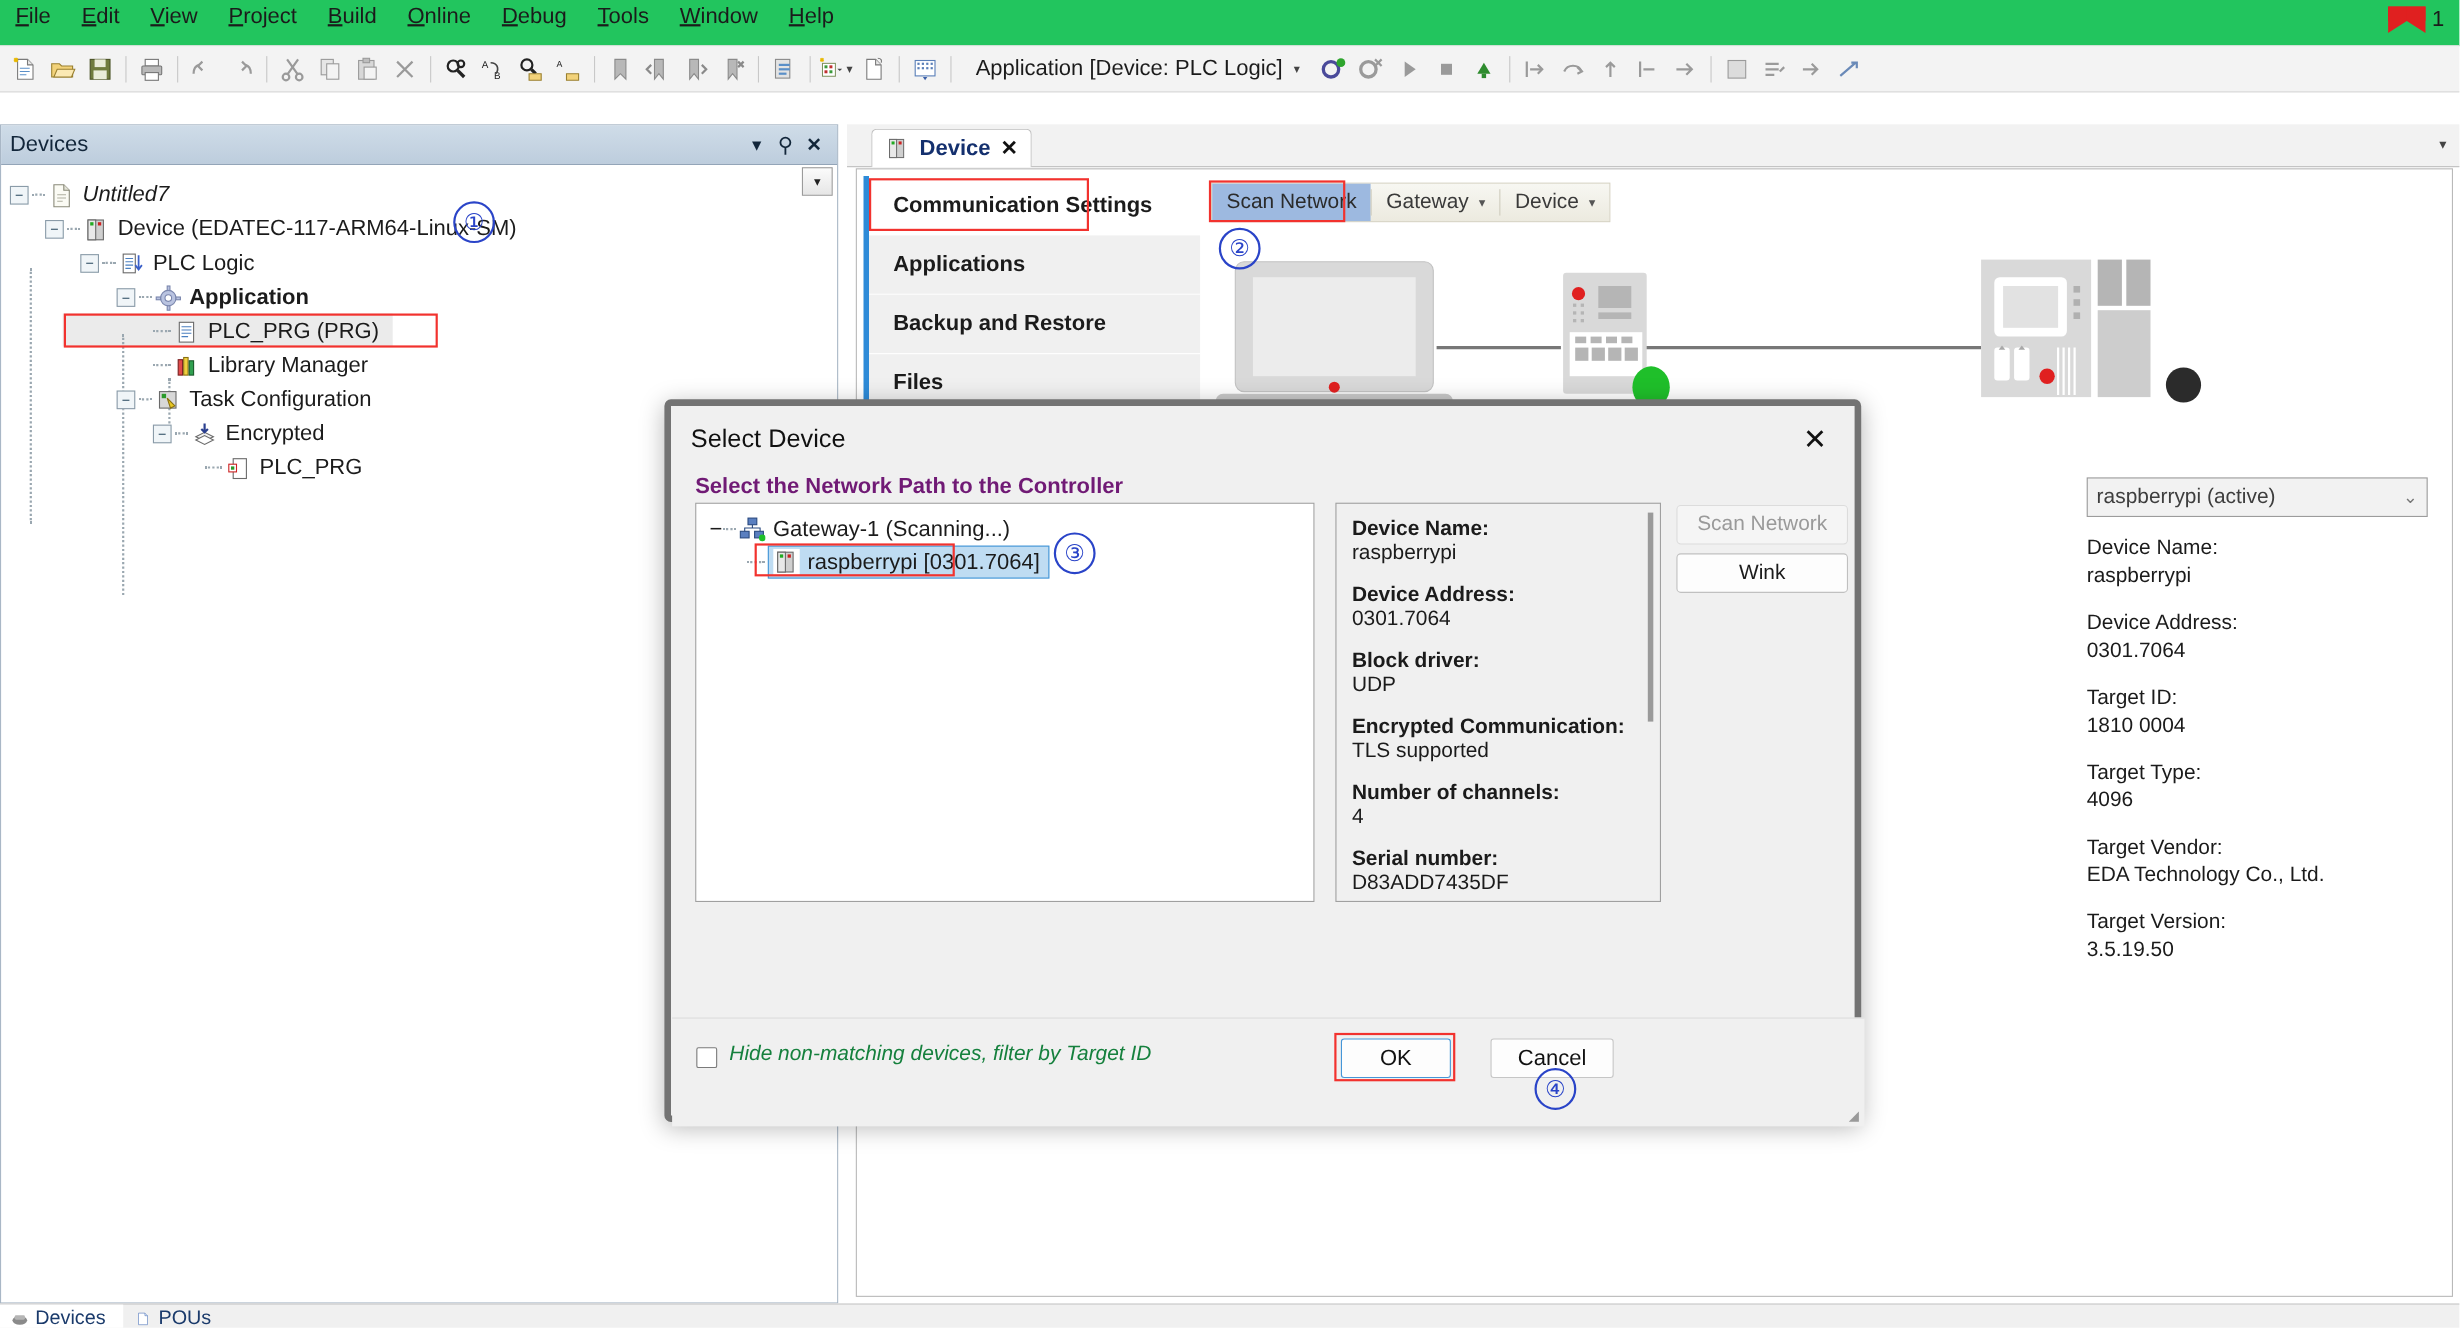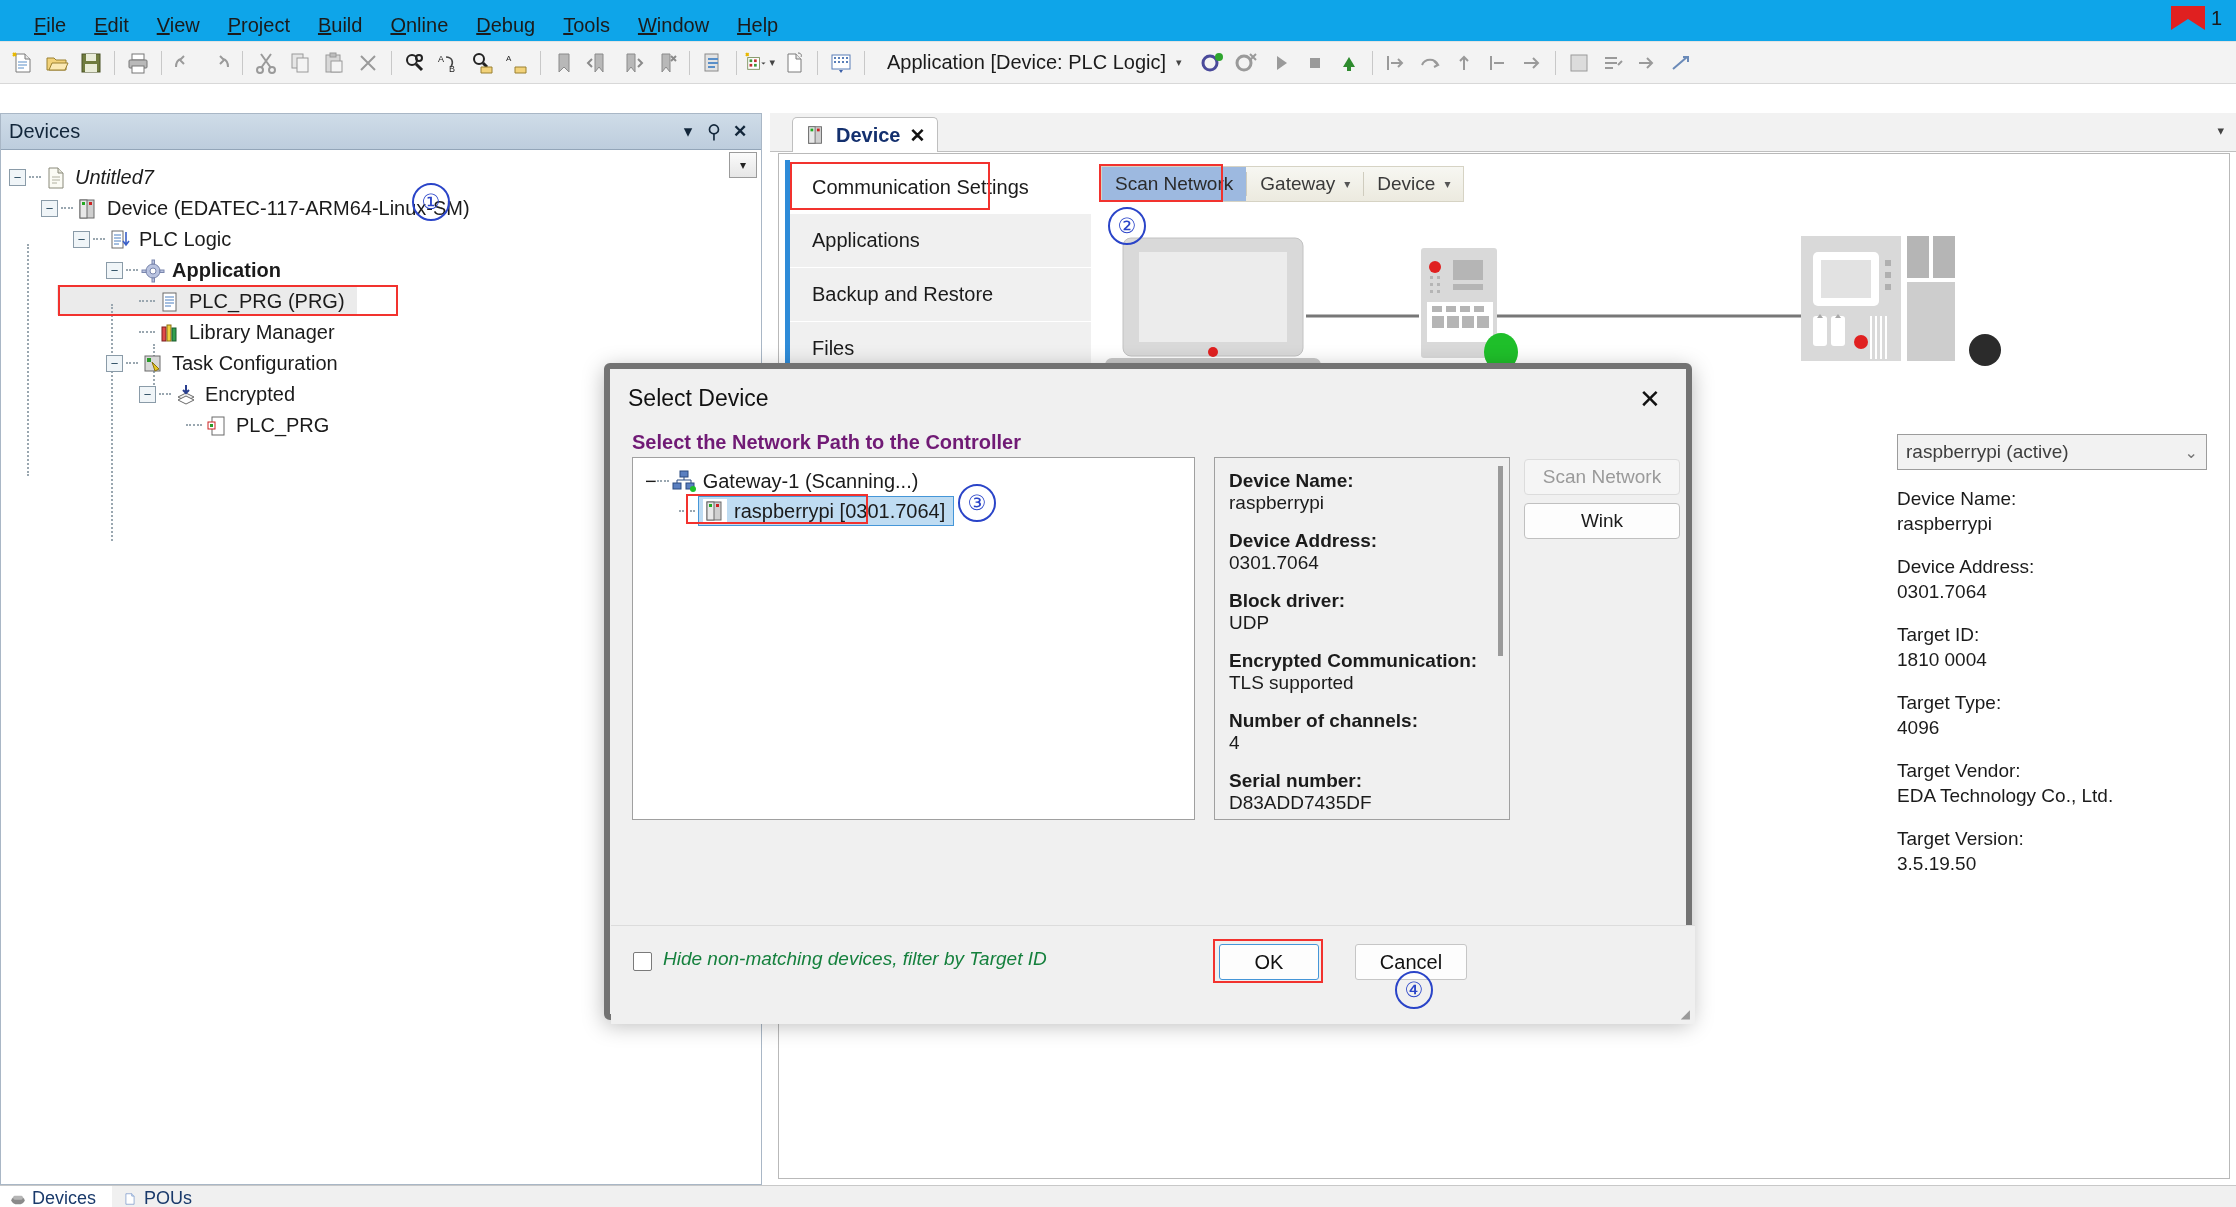--- a/index.html
+++ b/index.html
@@ -10,22 +10,22 @@
     font-size:19px;
     color:#1b1b1b;
     overflow:hidden;
     position:relative;
     -webkit-font-smoothing:antialiased;
   }
 
   
   #menubar{
     position:absolute;left:0;top:0;width:2236px;height:42px;
-    background:#0ea5e9;border-bottom:1px solid #e3e3e3;
-    display:flex;align-items:flex-end;padding-left:20px;box-sizing:border-box;
+    background:#22c55e;border-bottom:1px solid #e3e3e3;
+    display:flex;align-items:flex-start;padding-left:0;box-sizing:border-box;
   }
   .menu-item{
     padding:4px 14px;font-size:20px;color:#1b1b1b;cursor:default;white-space:nowrap;
   }
   .menu-item u{text-decoration:underline;}
   #menu-flag{position:absolute;right:14px;top:6px;display:flex;align-items:center;gap:6px;}
   .flag-tri{width:0;height:0;border-left:17px solid #e02020;border-right:17px solid #e02020;border-top:13px solid #e02020;border-bottom:11px solid transparent;}
   #menu-flag .cnt{font-size:20px;color:#1b1b1b;}
 
   
@@ -119,20 +119,21 @@
     background:#ffffff;border:1px solid #b9b9b9;box-sizing:border-box;
   }
   #leftnav{
     position:absolute;left:6px;top:6px;width:306px;
     border-left:5px solid #2e8bd8;box-sizing:border-box;
   }
   .navitem{
     height:54px;display:flex;align-items:center;padding-left:22px;
     font-size:20px;color:#1b1b1b;box-sizing:border-box;background:#f0f0f0;
     border-bottom:1px solid #ffffff;
+    font-weight:bold;
   }
   .navitem.first{background:#ffffff;border-bottom:none;}
 
   #cmdbar{
     position:absolute;left:322px;top:12px;height:34px;display:flex;align-items:stretch;
     background:linear-gradient(#f7f7f2,#eceadf);border:1px solid #d6d3c4;
   }
   .cmdbtn{display:flex;align-items:center;padding:0 13px;font-size:19px;color:#3a3a3a;gap:9px;}
   .cmdbtn.active{background:#9db9e0;color:#2b2b2b;}
   .cmdsep{width:1px;background:#cfccbe;margin:5px 0;}

